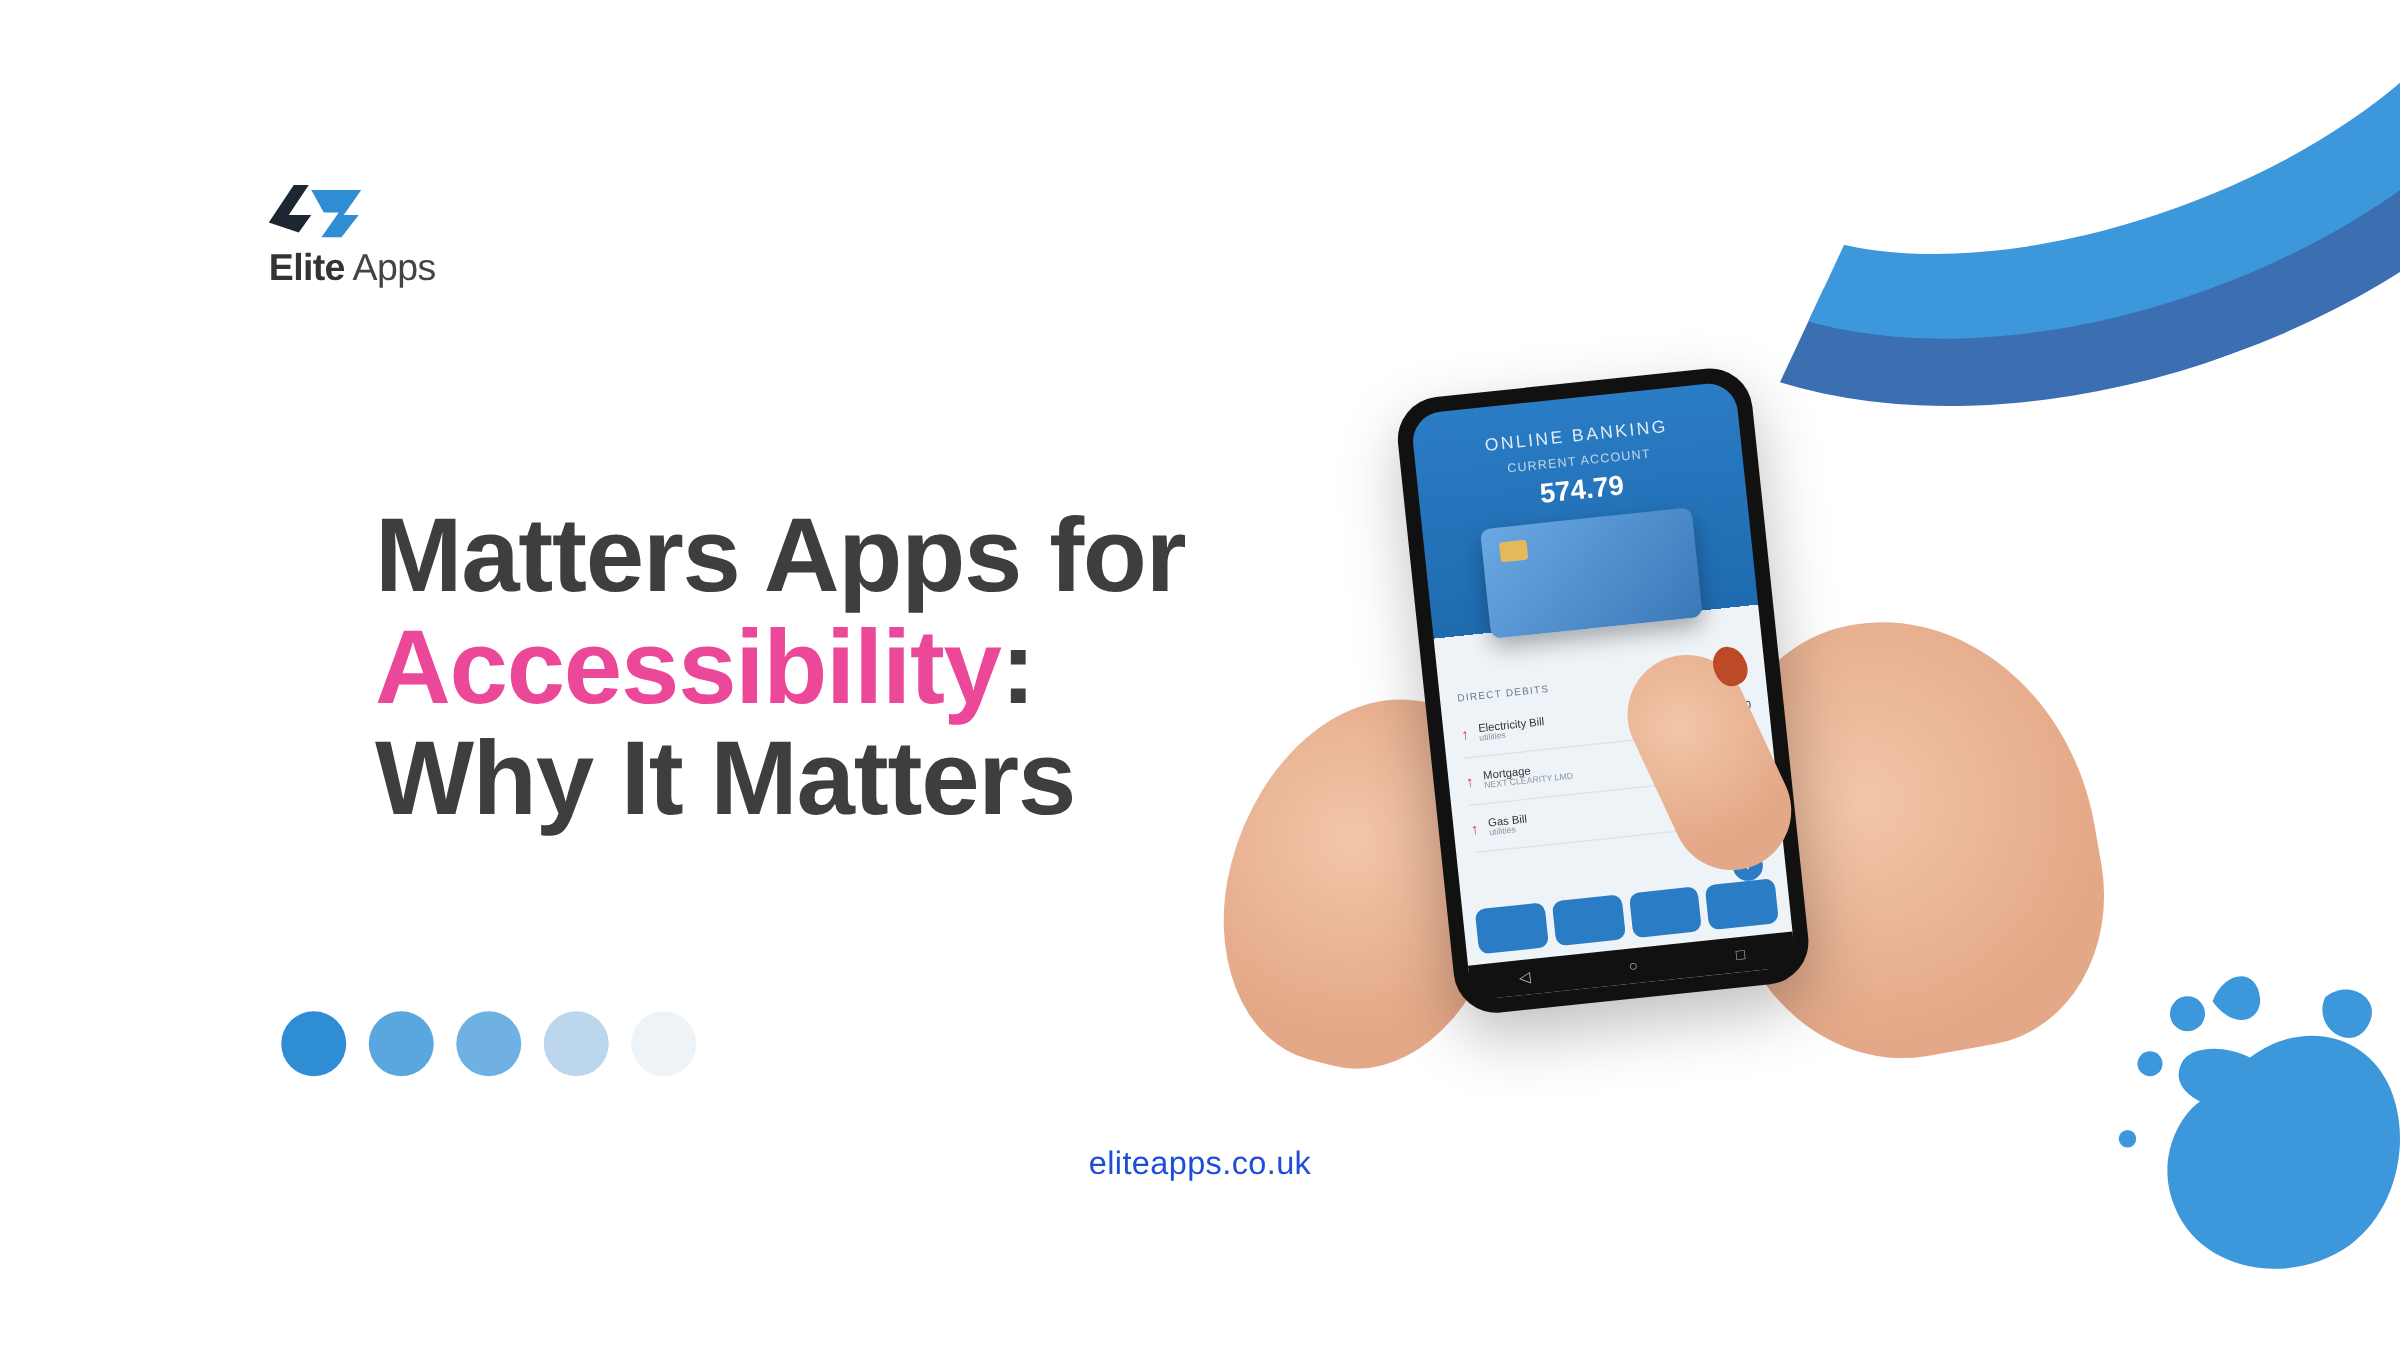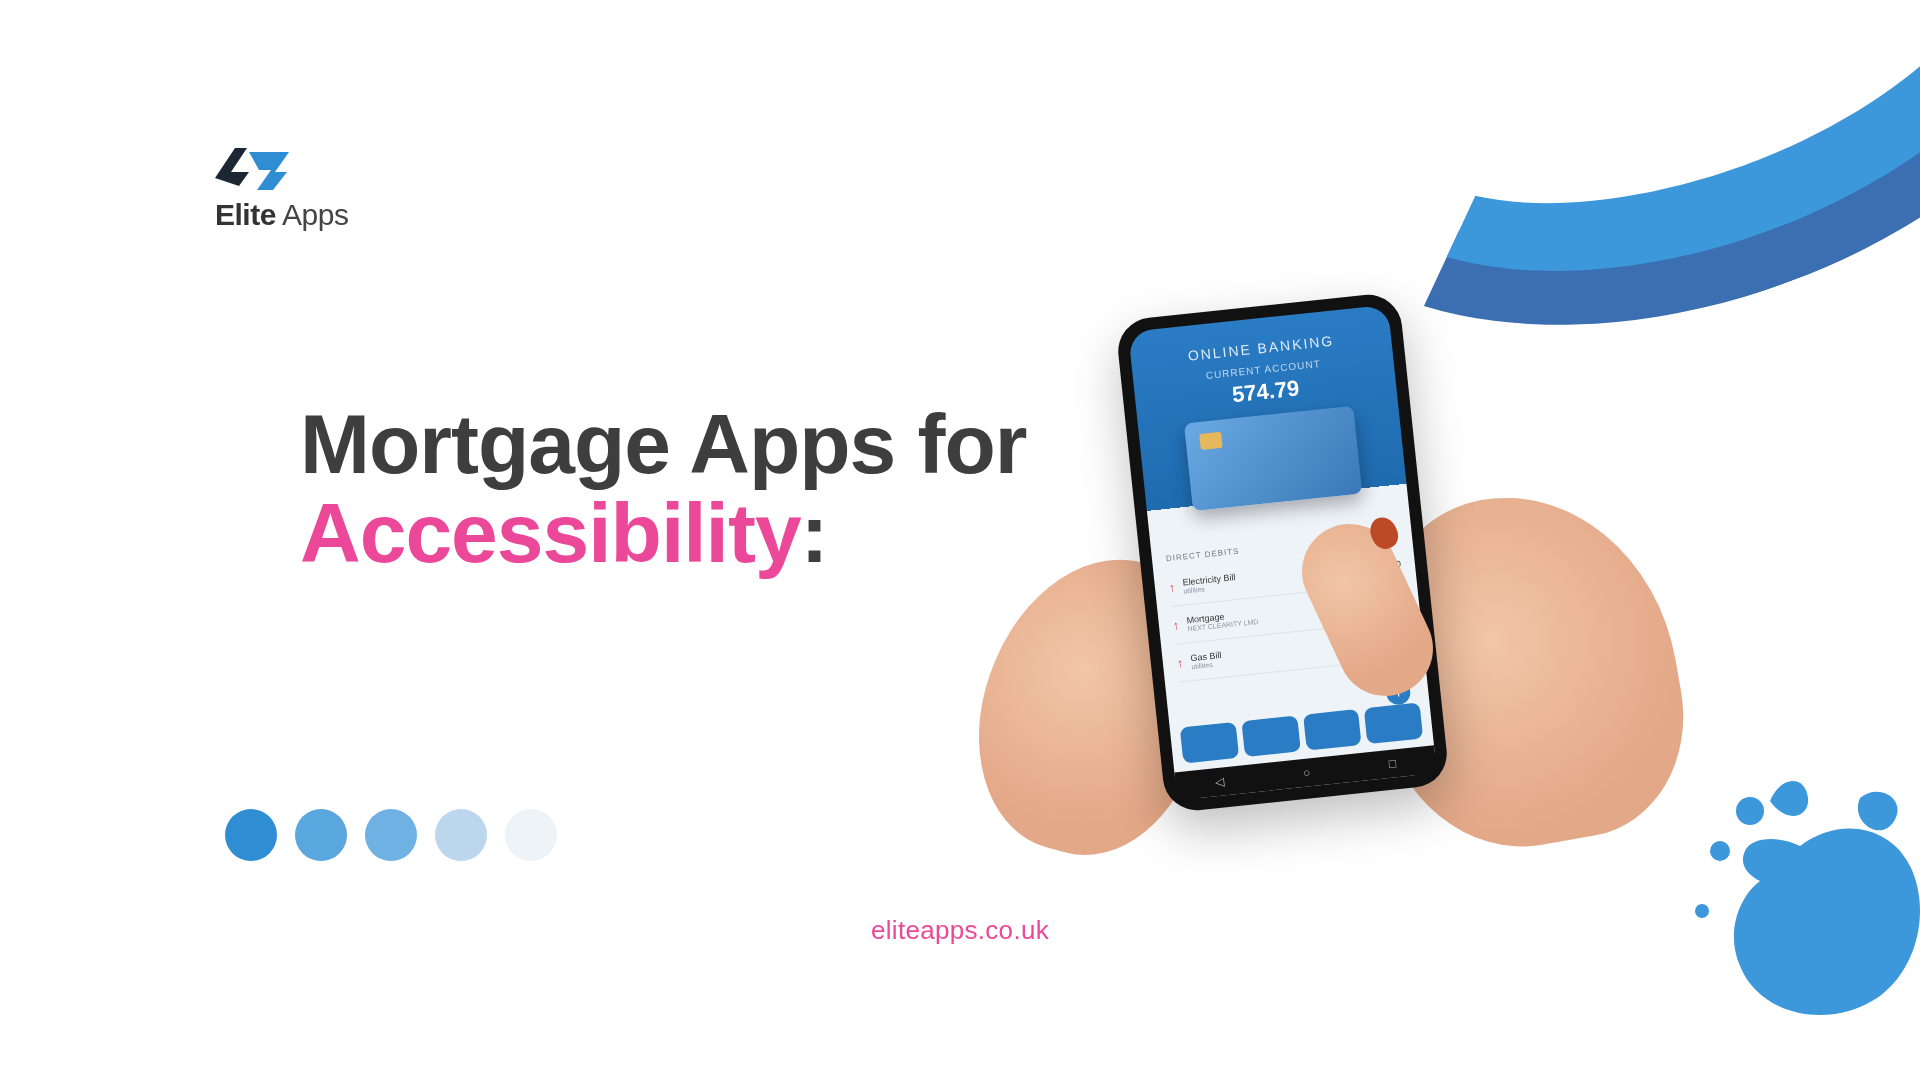--- a/index.html
+++ b/index.html
@@ -161,21 +161,21 @@
     .d3 { background:#6fb1e2; }
     .d4 { background:#bcd6ee; }
     .d5 { background:#eef3f8; }
 
     
     .footer-url {
       position: absolute;
       left: 50%;
       bottom: 50px;
       transform: translateX(-50%);
-      color: #ec4899;
+      color: #1d4ed8;
       font-size: 26px;
       letter-spacing: 0.3px;
       margin-top: 20px;
     }
 
     
     .splat {
       position: absolute;
       right: -30px;
       bottom: -30px;
@@ -198,22 +198,23 @@
     <svg class="logo-mark" viewBox="0 0 74 42">
       <polygon points="0,30 20,0 32,0 16,24 34,24 24,38" fill="#1c2733"></polygon>
       <polygon points="34,4 74,4 60,24 72,24 58,42 42,42 56,22 44,22" fill="#2f8dd4"></polygon>
     </svg>
     <div class="logo-text">
       <b>Elite</b><span> Apps</span>
     </div>
   </div>
 
   <h1 class="headline">
-    <span>Mortgage Apps for</span><br>
+    <span>Matters Apps for</span><br>
     <span class="accent">Accessibility</span><span>:</span><br>
+    <span>Why It Matters</span>
   </h1>
 
   <div class="hero">
     <div class="hand-l"></div>
     <div class="hand-r"></div>
     <div class="phone">
       <div class="screen">
         <div class="screen-header">
           <div class="screen-title">ONLINE BANKING</div>
           <div class="screen-sub">CURRENT ACCOUNT</div>

